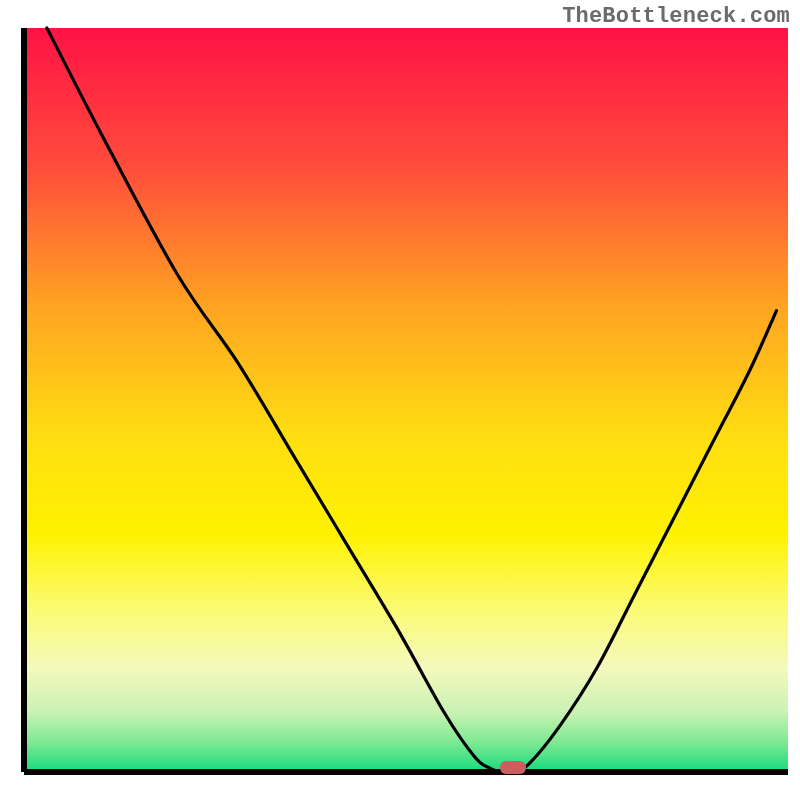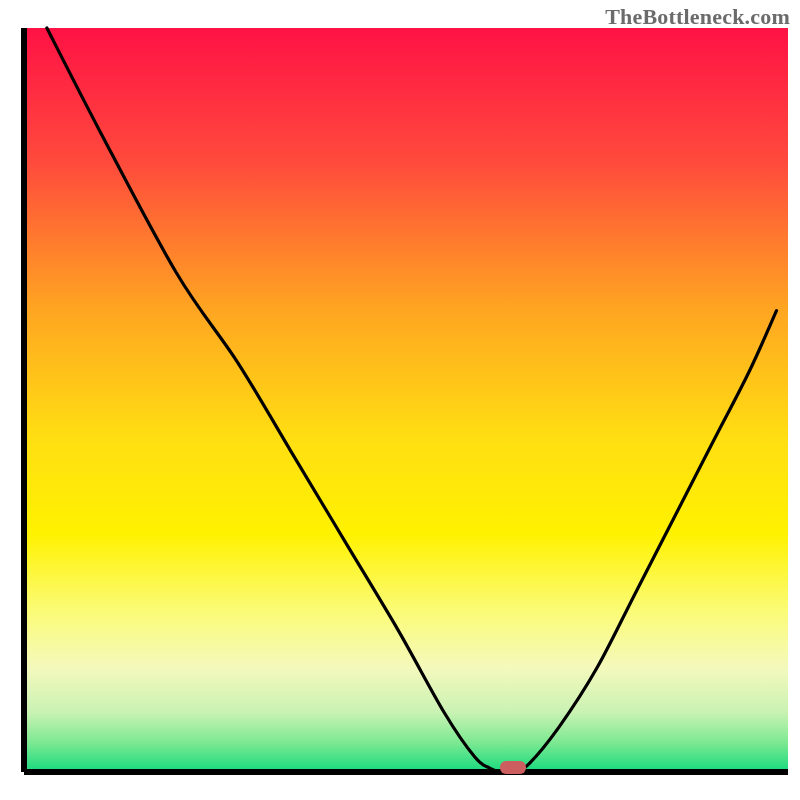--- a/index.html
+++ b/index.html
@@ -12,21 +12,21 @@
   }
   .chart-container {
     position: relative;
     width: 800px;
     height: 800px;
   }
   .watermark {
     position: absolute;
     top: 4px;
     right: 10px;
-    font-family: Liberation Serif, serif;
+    font-family: Liberation Mono, monospace;
     font-size: 22px;
     font-weight: bold;
     color: #6b6b6b;
     z-index: 10;
     letter-spacing: 0.2px;
   }
   svg.chart {
     position: absolute;
     top: 0;
     left: 0;

